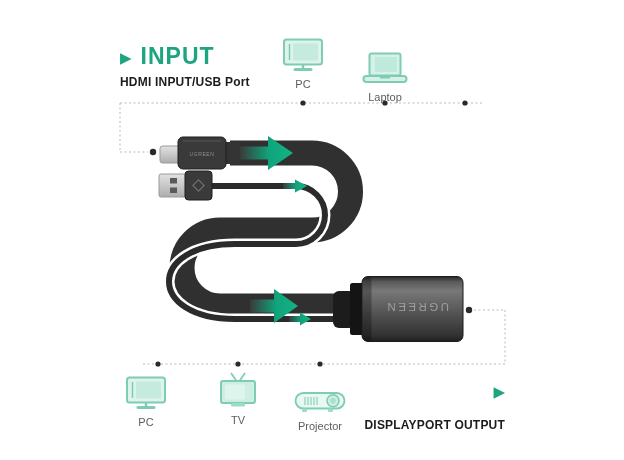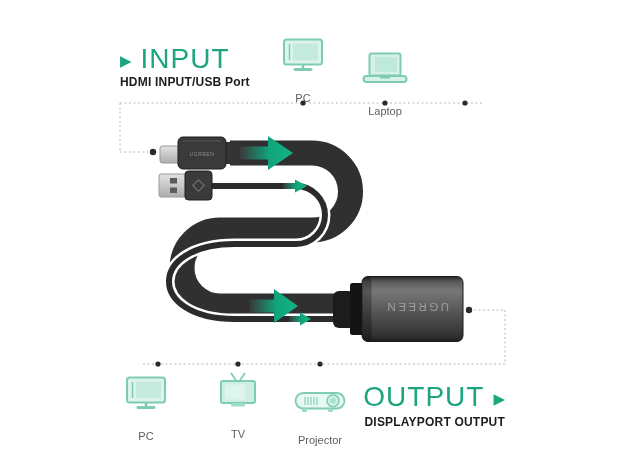--- a/index.html
+++ b/index.html
@@ -4,27 +4,27 @@
 <style>
   html,body{margin:0;padding:0;background:#fff;}
   .stage{
     position:relative;width:624px;height:460px;background:#fff;overflow:hidden;
     font-family:"Liberation Sans",sans-serif;
     --accent-teal:#1CA57E;--label-gray:#5E5E5E;--text-dark:#1C1C1C;
   }
   .abs{position:absolute;}
   .hdr{display:flex;align-items:center;gap:9px;}
   .hdr .tri{color:var(--accent-teal);font-size:15px;line-height:1;transform:translateY(1px);}
-  .hdr .ttl{color:var(--accent-teal);font-weight:normal;font-size:28px;letter-spacing:1px;line-height:1;}
+  .hdr .ttl{color:var(--accent-teal);font-weight:bold;font-size:23px;letter-spacing:1px;line-height:1;}
   .sub{font-size:12px;font-weight:bold;color:var(--text-dark);letter-spacing:.2px;}
   .out-block{text-align:right;}
   .out-block .hdr{justify-content:flex-end;}
-  .out-block .sub{margin-top:4px;}
+  .out-block .sub{margin-top:20px;}
   .in-sub{margin-top:6px;}
-  .dev{position:absolute;width:84px;display:flex;flex-direction:column;align-items:center;gap:14px;}
+  .dev{position:absolute;width:84px;display:flex;flex-direction:column;align-items:center;}
   .dev .ic{height:34px;display:flex;align-items:flex-end;justify-content:center;}
   .dev .lb{font-size:11px;color:var(--label-gray);margin-top:7px;line-height:1;}
   svg{display:block;}
   .diagram{position:absolute;left:0;top:0;}
 </style>
 </head>
 <body>
 
 <div class="stage">
 
@@ -185,19 +185,18 @@
         <rect x="2" y="9" width="34" height="22" rx="2" fill="#CDEEE3" stroke="#7FCCB6" stroke-width="2"></rect>
         <rect x="6" y="12.5" width="20" height="15" fill="#DFF4ED"></rect>
         <rect x="12" y="31" width="14" height="3.5" rx="1" fill="#9DDCC6"></rect>
       </svg>
     </div>
     <div class="lb">TV</div>
   </div>
 
   <div class="abs out-block" style="right:119px;top:383px">
     <div class="hdr">
-      <span class="ttl">OUTPUT</span>
       <span class="tri">▶</span>
     </div>
     <div class="sub">DISPLAYPORT OUTPUT</div>
   </div>
 
 </div>
 
 </body></html>

